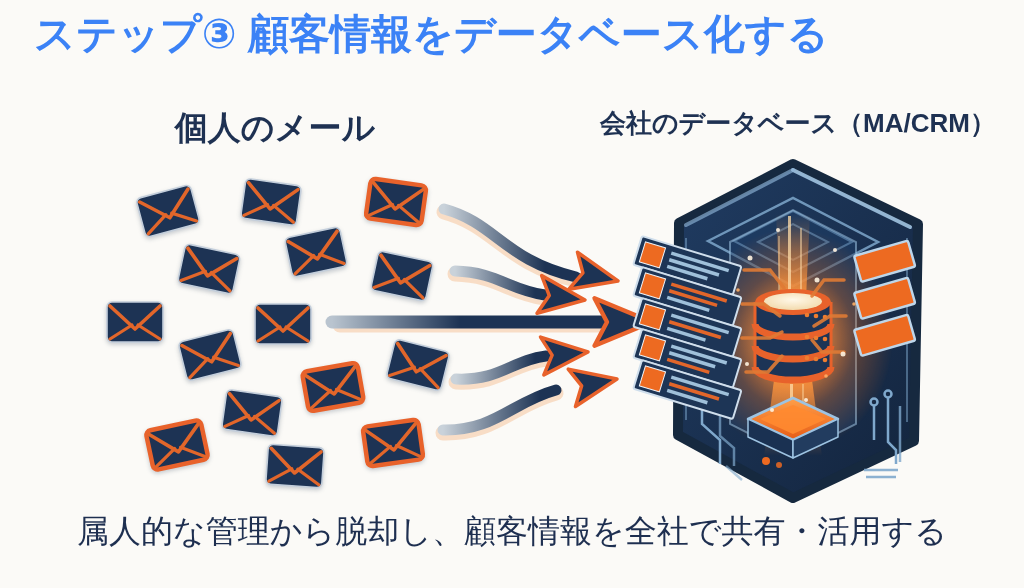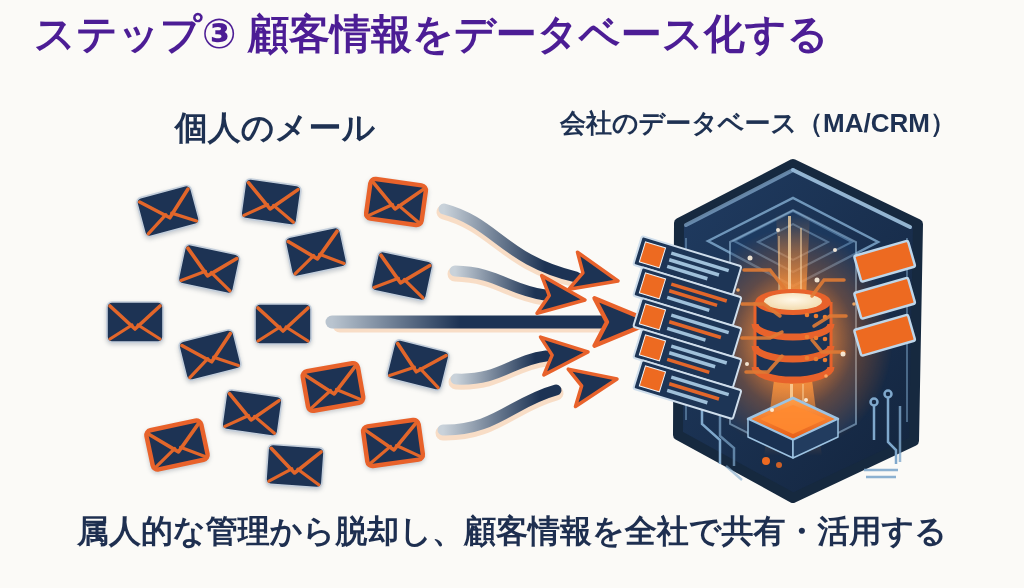--- a/index.html
+++ b/index.html
@@ -5,28 +5,28 @@
   html,body{margin:0;padding:0;background:#e8e8e8;}
   .stage{
     position:relative;width:1024px;height:588px;overflow:hidden;
     background:#fbfaf7;
     font-family:"Liberation Sans","DejaVu Sans",sans-serif;
     color:#1e2f50;
   }
   svg.diagram{position:absolute;inset:0;width:1024px;height:588px;display:block;}
   .title{
     position:absolute;left:34px;top:10px;margin:0;
-    font-size:41px;font-weight:800;line-height:1.2;color:#4c1d95;white-space:nowrap;
+    font-size:41px;font-weight:800;line-height:1.2;color:#3b82f6;white-space:nowrap;
   }
   .lbl{position:absolute;top:106px;font-size:33px;font-weight:800;color:#1e3152;white-space:nowrap;}
   .lbl-left{left:150px;width:250px;text-align:center;}
-  .lbl-right{left:560px;font-size:26px;}
+  .lbl-right{left:600px;font-size:26px;}
   .footer{
     position:absolute;left:0;right:0;top:510px;text-align:center;
-    font-size:32px;font-weight:700;color:#1e2f50;white-space:nowrap;
+    font-size:32px;font-weight:400;color:#1e2f50;white-space:nowrap;
   }
   
   .shaft{fill:none;stroke-width:11;stroke-linecap:round;}
   .shaft-big{fill:none;stroke-width:13;stroke-linecap:round;}
   .aglow{fill:none;stroke:#f29a55;stroke-width:15;opacity:.3;stroke-linecap:round;transform:translate(0,3px);}
   #env-layer{filter:drop-shadow(0 2px 2px rgba(20,40,70,.22));}
 </style>
 </head>
 <body>
 

